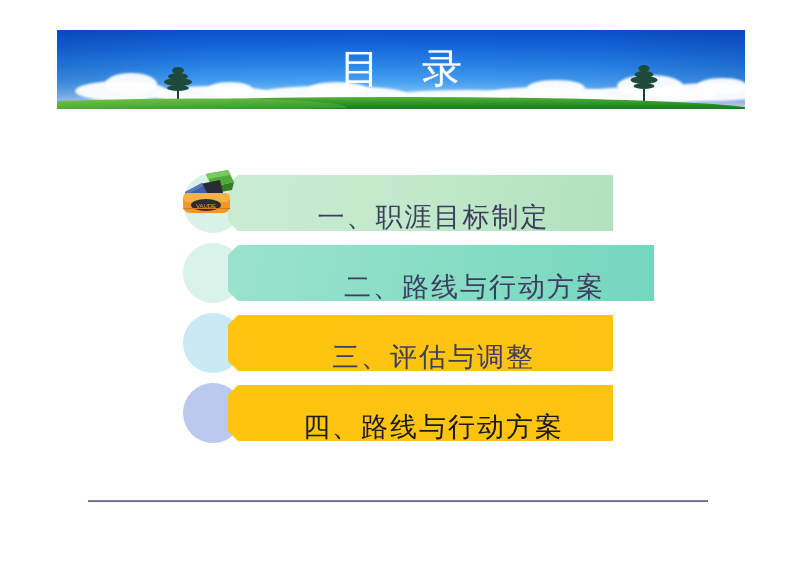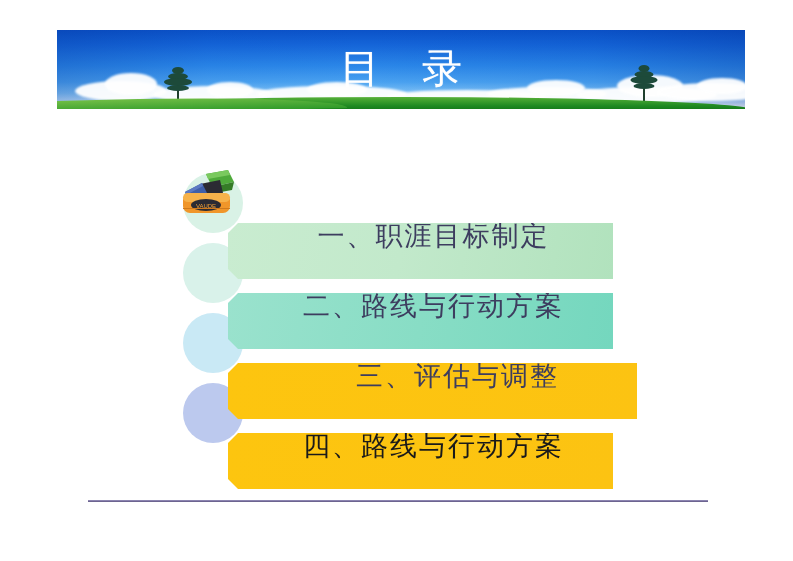--- a/index.html
+++ b/index.html
@@ -149,24 +149,23 @@
     z-index: 1;
   }
   .menu-bar {
     position: absolute;
     left: 228px;
     top: 7px;
     width: 385px;
     height: 56px;
     z-index: 2;
     display: flex;
-    align-items: flex-start;
+    align-items: flex-end;
     justify-content: center;
     clip-path: polygon(0 10px, 10px 0, 100% 0, 100% 100%, 10px 100%, 0 calc(100% - 10px));
-    margin-top: 48px;
   }
   .menu-label {
     font-family: "Liberation Serif", "DejaVu Serif", serif;
     font-size: 27px;
     line-height: 1;
     letter-spacing: 2px;
     white-space: nowrap;
     padding-left: 26px;
   }
   
@@ -258,28 +257,28 @@
           <rect x="7" y="25" width="47" height="9" rx="5" fill="#f6b24a"></rect>
           <ellipse cx="30" cy="37" rx="15" ry="6" fill="#2b2b33"></ellipse>
           <text x="30" y="40" font-family="'Liberation Sans',sans-serif" font-size="6" fill="#f0a03a" text-anchor="middle">VAUDE</text>
           <path d="M7 41 L54 41 L54 40 L7 40 Z" fill="#cf7a1c"></path>
         </svg>
       </div>
     </div>
 
     <div class="menu-row">
       <div class="menu-circle" style="background:#d9f2ea;"></div>
-      <div class="menu-bar" style="background:linear-gradient(100deg,#9ae2cd 0%,#88ddc5 50%,#74d7be 100%);">
+      <div class="menu-bar" style="background:linear-gradient(100deg,#9ae2cd 0%,#88ddc5 50%,#74d7be 100%);padding-left:41px;">
         <span class="menu-label" style="color:#3d3d5f;">二、路线与行动方案</span>
       </div>
     </div>
 
     <div class="menu-row">
       <div class="menu-circle" style="background:#c9e9f5;"></div>
-      <div class="menu-bar" style="background:linear-gradient(100deg,#fdc50f 0%,#fcc312 100%);padding-left:24px;">
+      <div class="menu-bar" style="background:linear-gradient(100deg,#fdc50f 0%,#fcc312 100%);">
         <span class="menu-label" style="color:#3d3d5f;">三、评估与调整</span>
       </div>
     </div>
 
     <div class="menu-row">
       <div class="menu-circle" style="background:#bcc9ee;"></div>
       <div class="menu-bar" style="background:linear-gradient(100deg,#fdc50f 0%,#fcc312 100%);">
         <span class="menu-label" style="color:#1a1a1a;">四、路线与行动方案</span>
       </div>
     </div>

